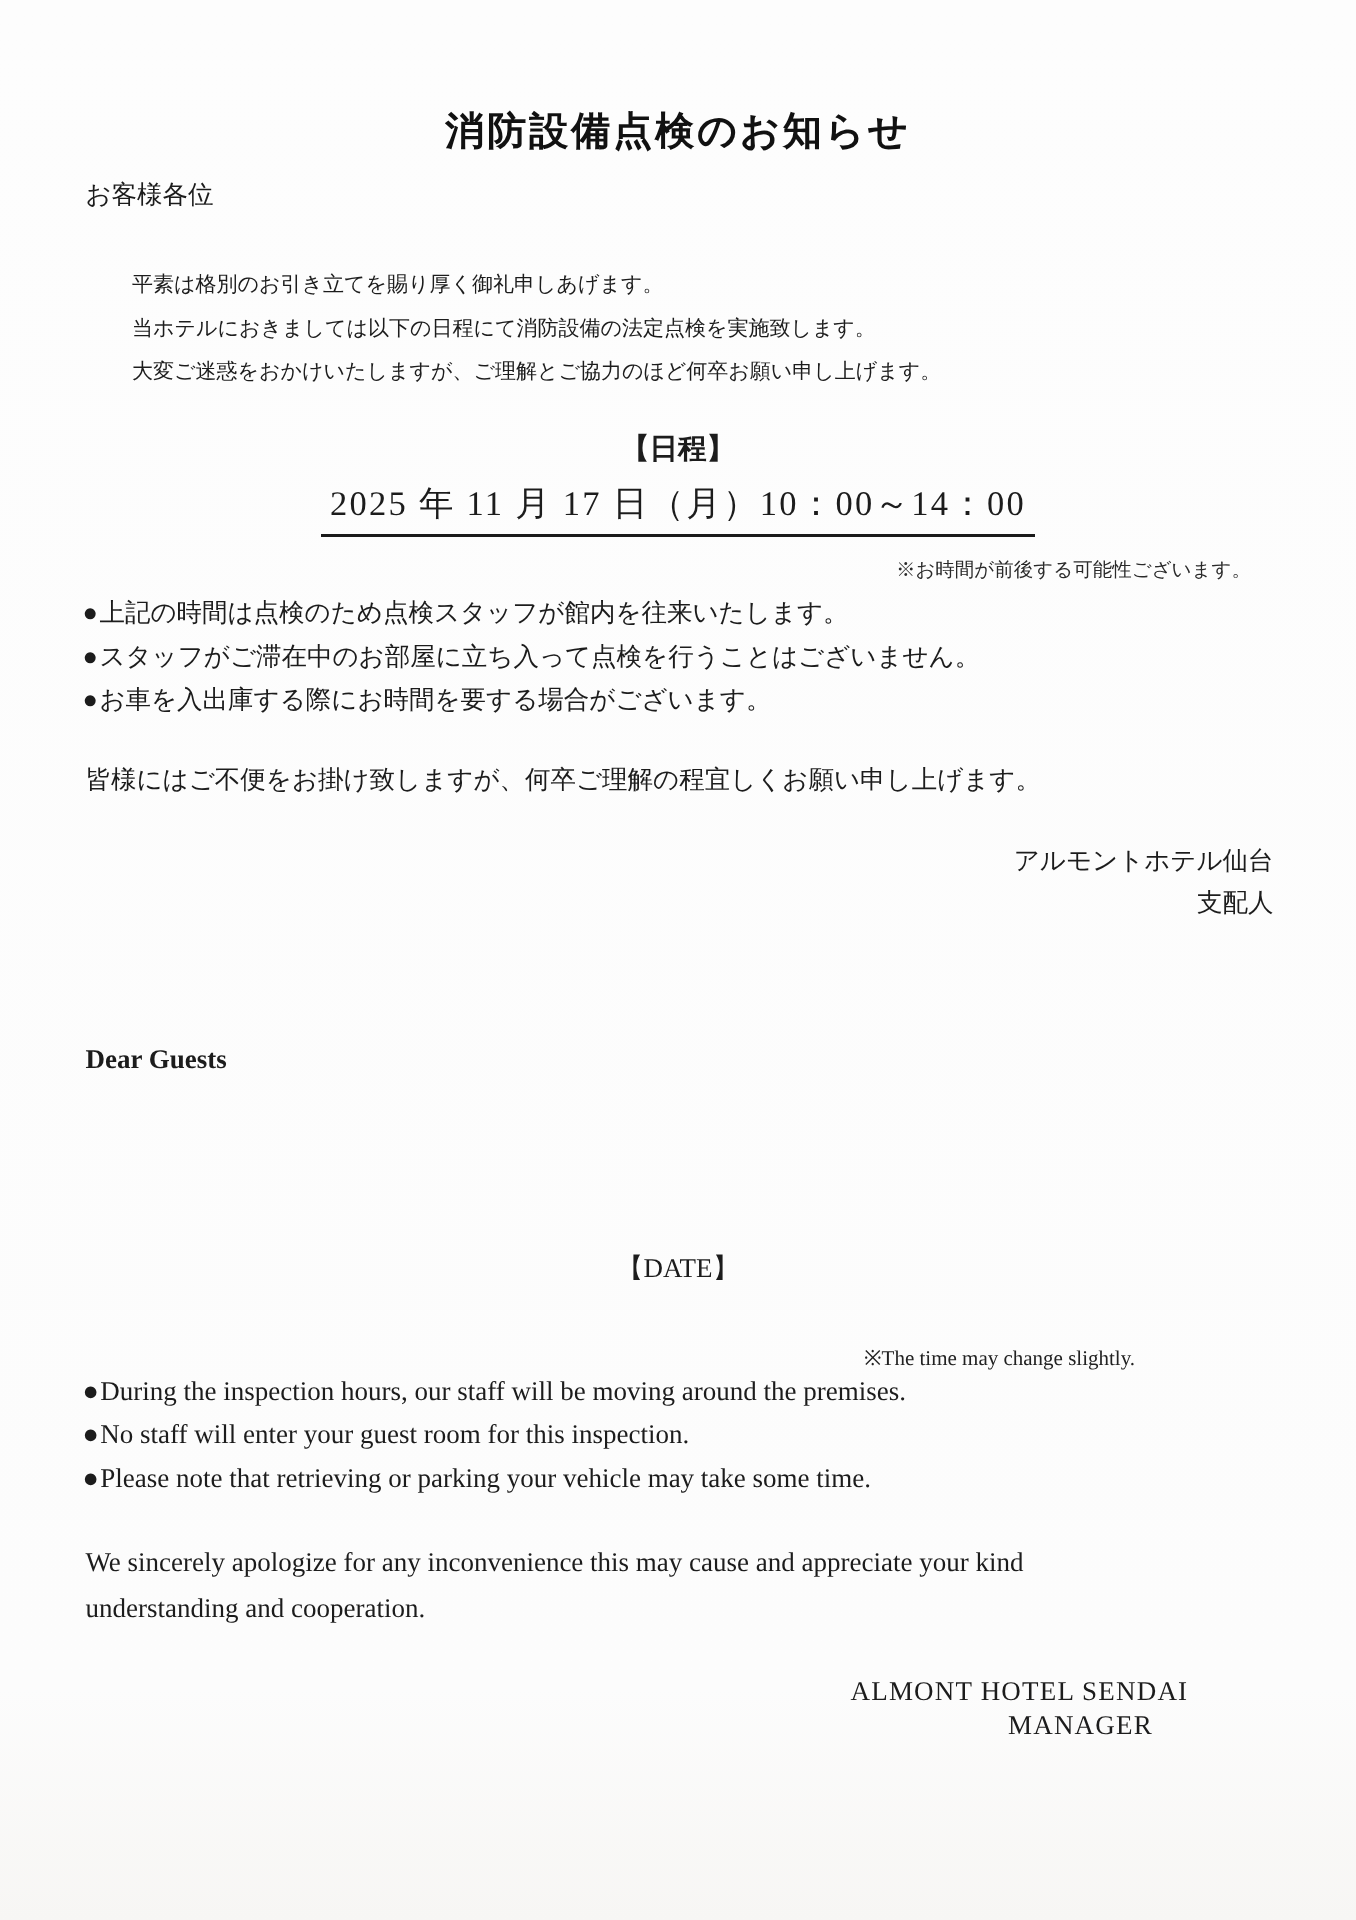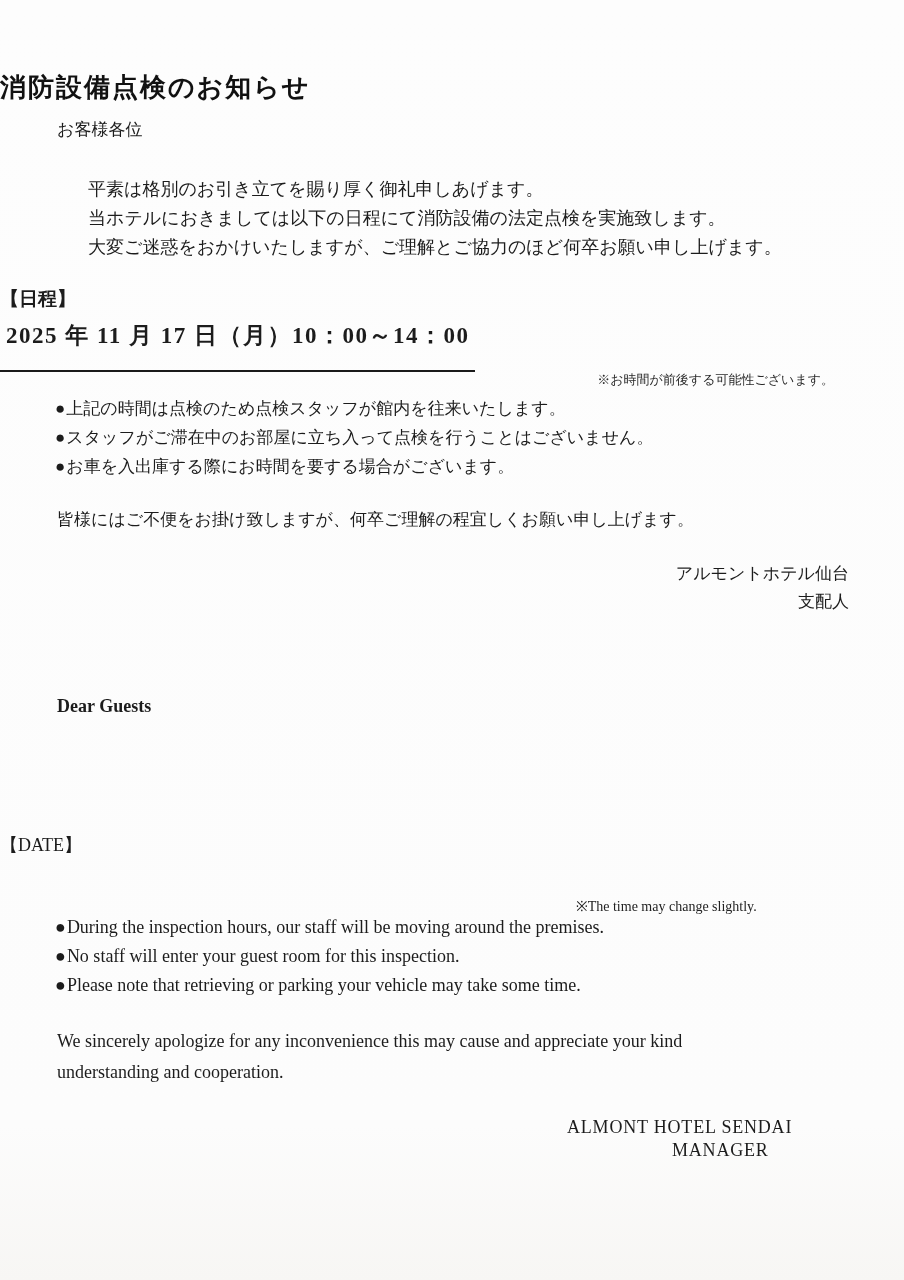--- a/index.html
+++ b/index.html
@@ -7,37 +7,36 @@
     position: relative;
     width: 904px;
     height: 1280px;
     margin: 0 auto;
     background: linear-gradient(180deg, #fdfdfd 0%, #fcfcfc 88%, #f7f6f4 100%);
     color: #1c1c1c;
     overflow: hidden;
     font-family: "Liberation Sans", sans-serif;
   }
   .abs { position: absolute; }
-  .center { left: 0; width: 100%; }
+  .center { left: 0; width: 100%; text-align: center; }
 
   
   .jp-title {
     top: 70px; font-size: 26px; font-weight: bold; letter-spacing: 2px;
     color: #111;
   }
   .jp-salutation { top: 118px; left: 57px; font-size: 17px; }
-  .jp-body { top: 175px; left: 88px; font-size: 18px; line-height: 29px; }
+  .jp-body { top: 175px; left: 88px; font-size: 14px; line-height: 29px; }
   .jp-schedule-label { top: 286px; font-size: 19px; font-weight: bold; }
   .jp-date-wrap { top: 320px; }
   .date-underline {
     display: inline-block;
     font-family: "Liberation Serif", serif;
     border-bottom: 2px solid #1a1a1a;
-    padding: 0 6px 19px 6px;
-    font-weight: bold;
+    padding: 0 6px 5px 6px;
   }
   .jp-date-wrap .date-underline { font-size: 23px; letter-spacing: 1.5px; }
   .jp-note { top: 371px; right: 70px; font-size: 13px; color: #2a2a2a; }
   .bullets { line-height: 29px; }
   .jp-bullets { top: 394px; left: 55px; font-size: 17px; }
   .bullet-glyph { margin-right: 1px; }
   .jp-closing { top: 508px; left: 57px; font-size: 17px; }
   .jp-signature { top: 560px; right: 55px; text-align: right; font-size: 17px; line-height: 28px; }
 
   

